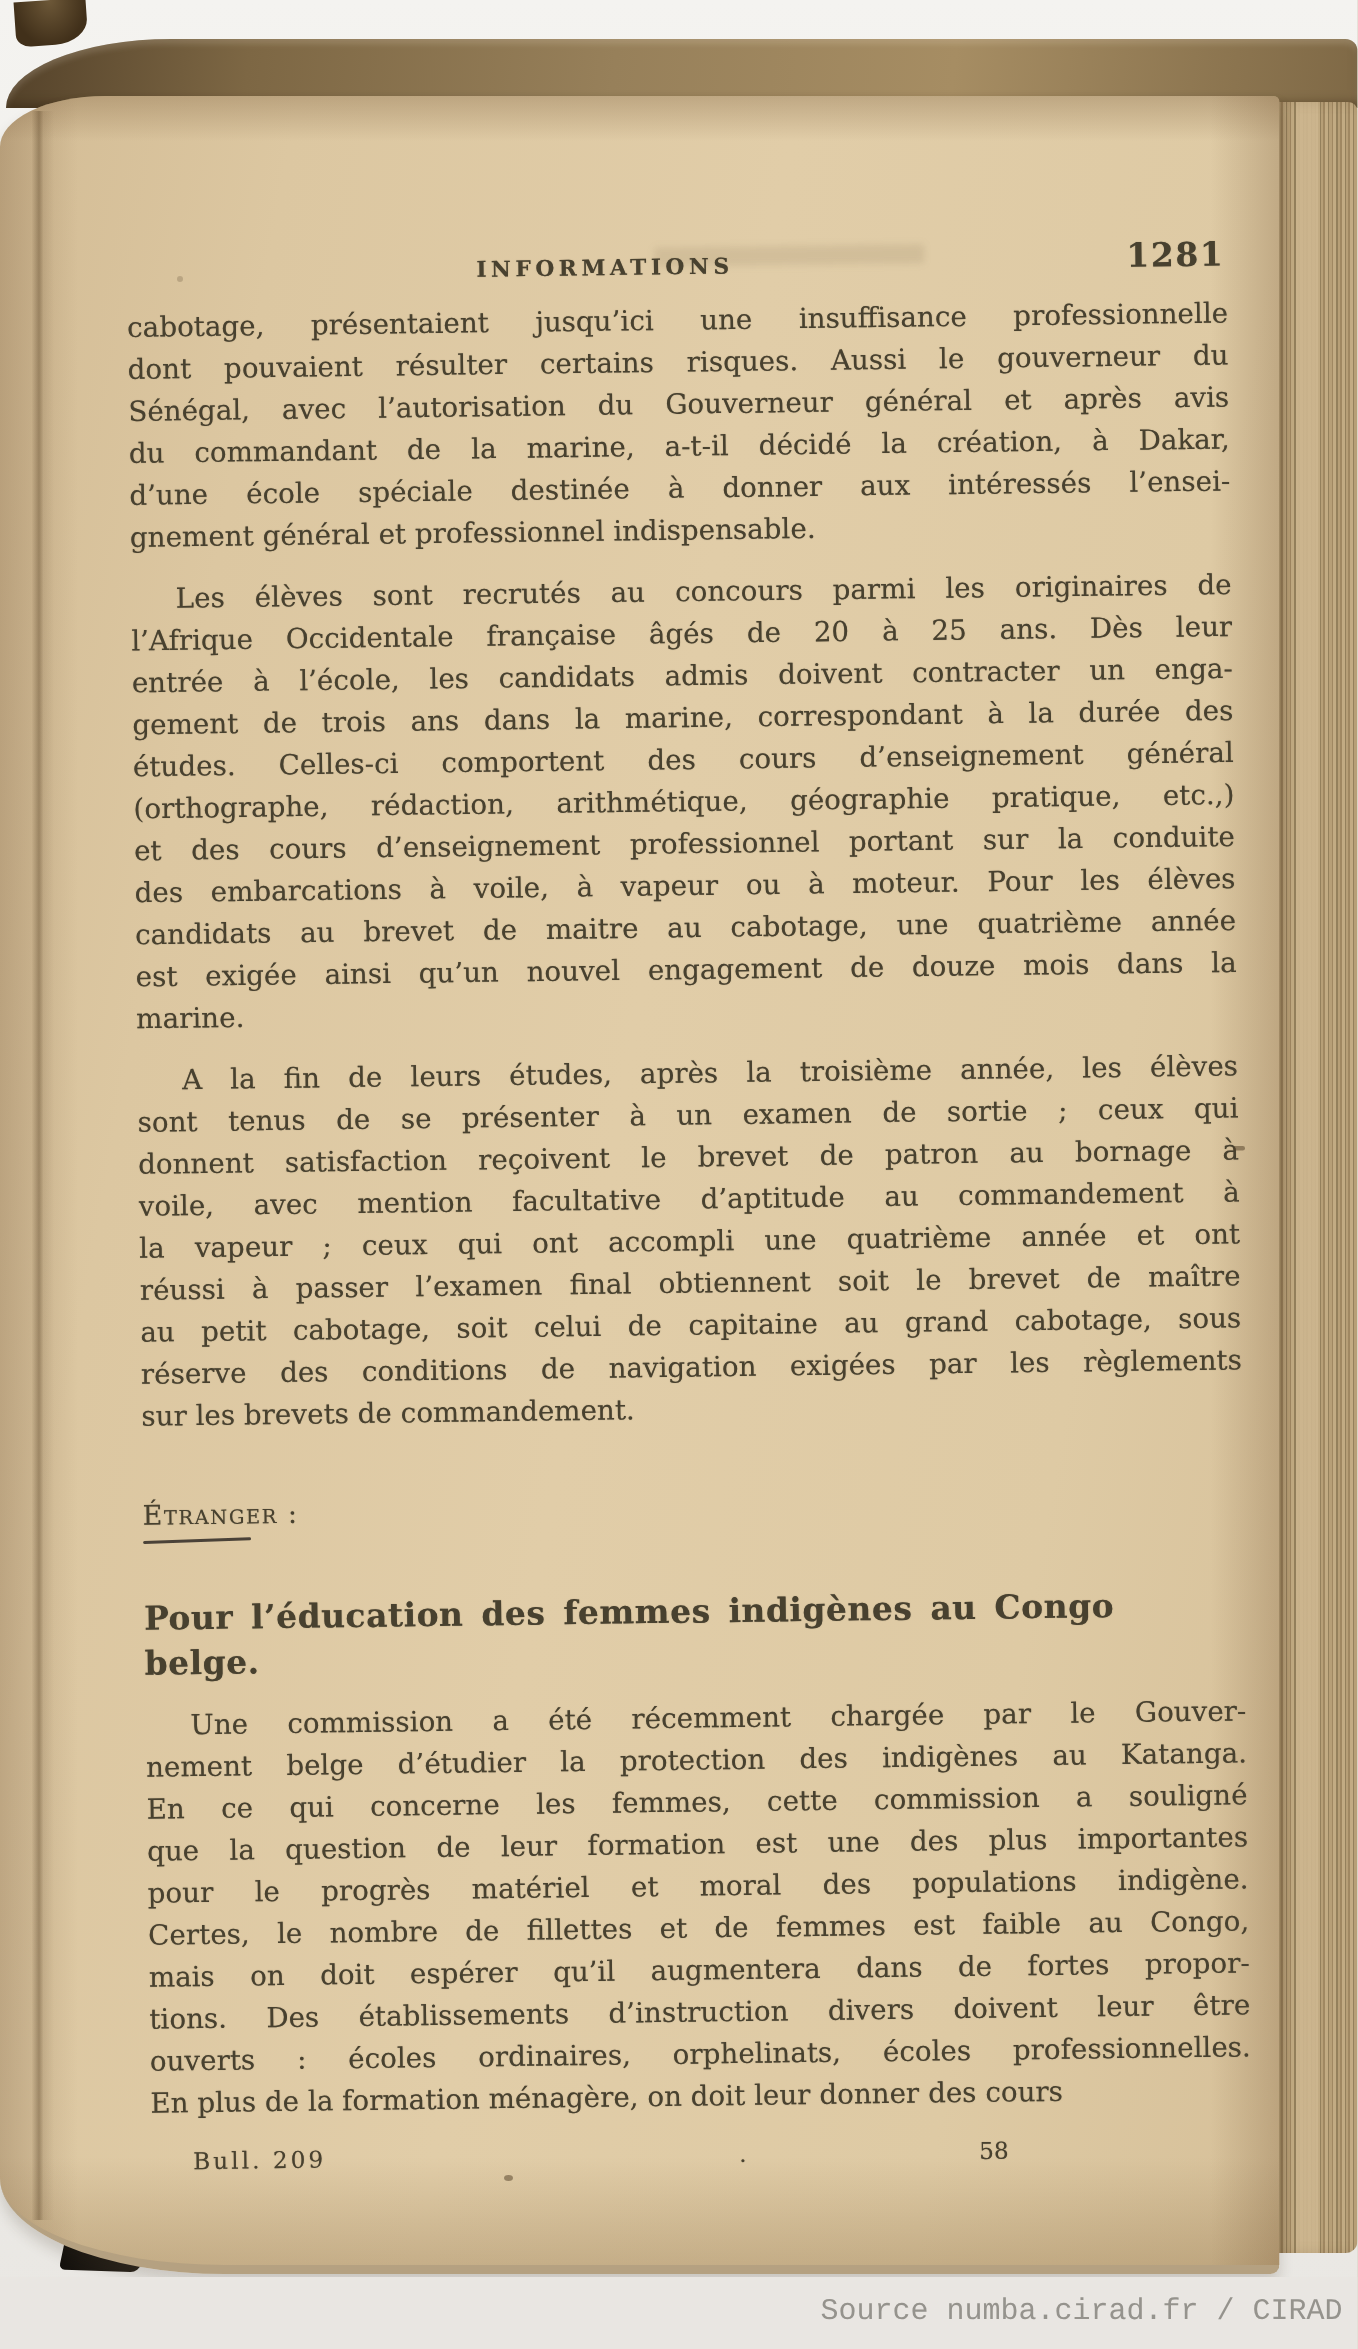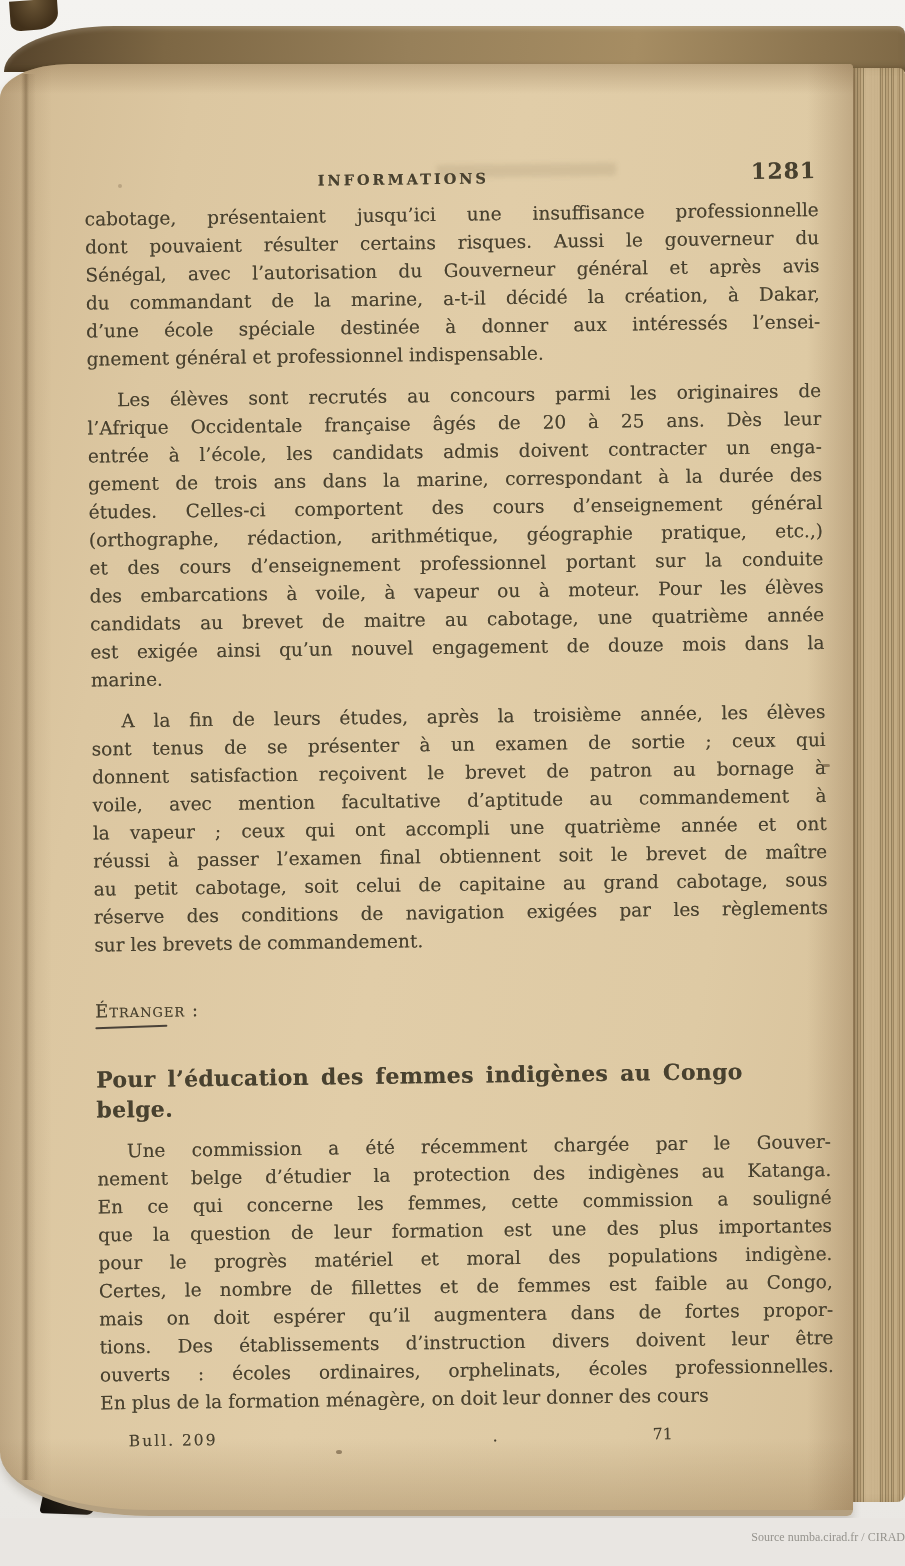--- a/index.html
+++ b/index.html
@@ -115,22 +115,22 @@
   .speck.s1{left:822px;top:700px;width:8px;height:3px;border-radius:2px;}
   .speck.s2{left:336px;top:1386px;width:6px;height:4px;}
   .speck.s3{left:118px;top:120px;width:4px;height:4px;opacity:.45;}
 
   
   .bottom-strip{
     position:absolute;left:0;right:0;top:1518px;height:48px;z-index:2;
     background:#e9e6e2;text-align:right;
   }
   .watermark{
-    display:inline-block;margin-top:12px;
-    font-family:Liberation Serif, serif;font-size:12px;color:#95938d;
+    display:inline-block;margin-right:10px;margin-top:12px;
+    font-family:Liberation Mono, monospace;font-size:20px;color:#95938d;
   }
 </style>
 </head>
 <body>
 
 <div class="stage">
 
   <div class="spine-top"></div>
   <div class="spine-tip"></div>
 
@@ -197,21 +197,21 @@
             <div class="tline">Certes, le nombre de fillettes et de femmes est faible au Congo,</div>
             <div class="tline">mais on doit espérer qu’il augmentera dans de fortes propor-</div>
             <div class="tline">tions. Des établissements d’instruction divers doivent leur être</div>
             <div class="tline">ouverts : écoles ordinaires, orphelinats, écoles professionnelles.</div>
             <div class="tline last">En plus de la formation ménagère, on doit leur donner des cours</div>
           </div>
 
         <div class="footer-row">
           <span class="foot-left">Bull. 209</span>
           <span class="foot-center">.</span>
-          <span class="foot-right">71</span>
+          <span class="foot-right">58</span>
         </div>
 
       </div>
 
       <div class="speck s1"></div>
       <div class="speck s2"></div>
       <div class="speck s3"></div>
     </div>
   </div>
 

